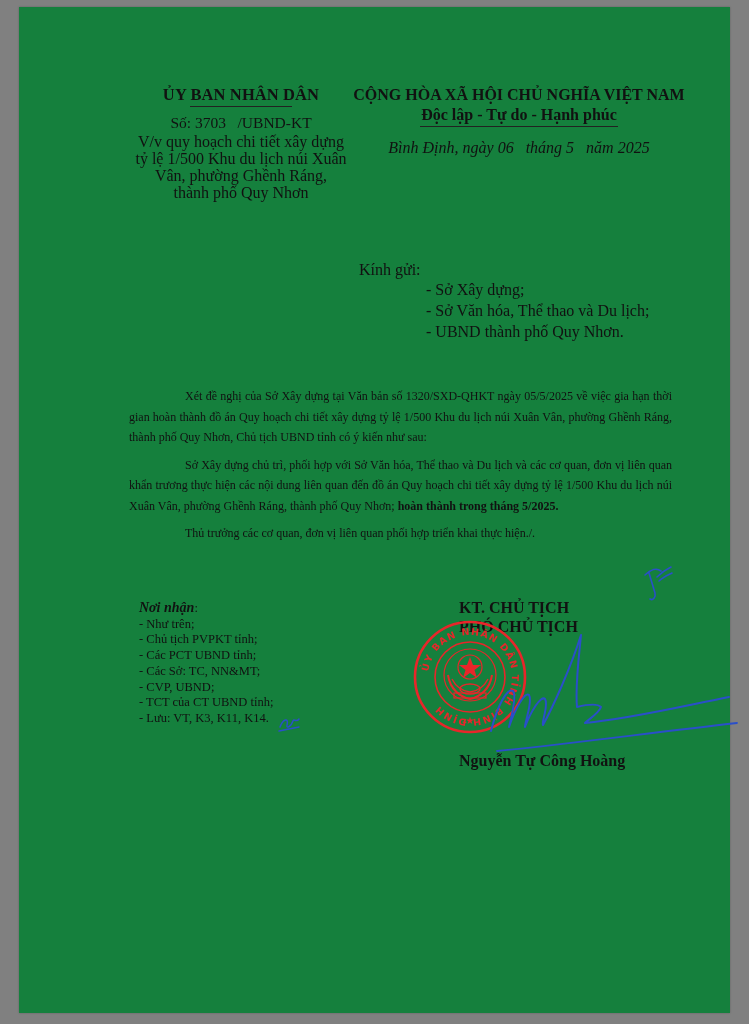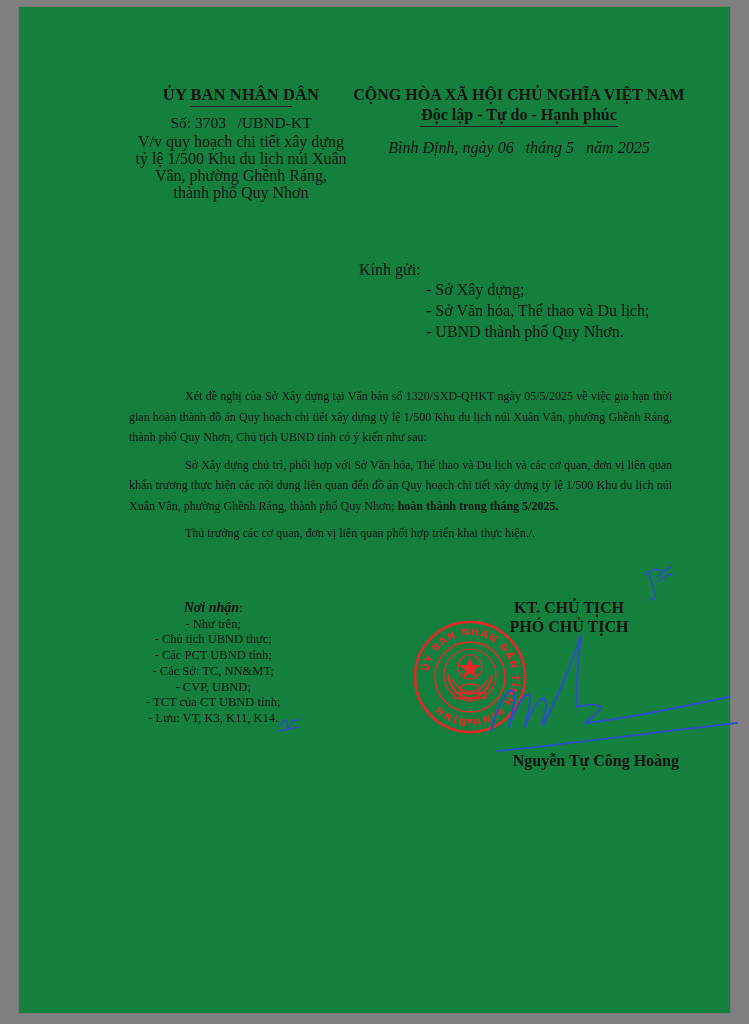--- a/index.html
+++ b/index.html
@@ -46,26 +46,26 @@
   .recipients { left: 407px; top: 272px; font-size: 16px; line-height: 21px; }
   .recipients div { white-space: nowrap; }
 
   .body-text {
     left: 110px; top: 379px; width: 543px;
     font-size: 12px; line-height: 20.5px; text-align: justify;
   }
   .body-text p { margin: 0 0 7px 0; text-indent: 56px; }
   .body-text b { font-weight: bold; }
 
-  .noi-nhan { left: 127px; top: 592px; font-size: 12.5px; line-height: 15.7px; text-align: center; }
+  .noi-nhan { left: 120px; top: 592px; font-size: 12.5px; line-height: 15.7px; }
   .noi-nhan .title { font-weight: bold; font-style: italic; font-size: 14px; line-height: 17px; }
 
-  .sign-block { left: 440px; top: 591px; width: 220px; text-align: center; }
+  .sign-block { left: 440px; top: 591px; width: 220px; }
   .sign-block .role1, .sign-block .role2 { font-weight: bold; font-size: 16px; line-height: 19px; }
-  .signer { left: 440px; top: 744px; width: 220px; text-align: right; font-weight: bold; font-size: 16px; line-height: 20px; }
+  .signer { left: 440px; top: 744px; width: 220px; text-align: left; font-weight: bold; font-size: 16px; line-height: 20px; }
 
   .stamp { left: 393px; top: 612px; width: 116px; height: 116px; }
   .signature { left: 470px; top: 620px; width: 250px; height: 130px; }
   .initial1 { left: 622px; top: 556px; width: 34px; height: 40px; }
   .initial2 { left: 258px; top: 706px; width: 26px; height: 20px; }
 </style>
 </head>
 <body>
 
 <div class="page">
@@ -102,21 +102,21 @@
     <p>Thủ trưởng các cơ quan, đơn vị liên quan phối hợp triển khai thực hiện./.</p>
   </div>
 
   <svg class="abs initial1" viewBox="0 0 34 40">
     <path d="M4 12 C10 6, 16 5, 20 8 M8 10 L14 30 C15 34, 12 38, 9 36 M16 14 C20 10, 26 6, 30 4 M18 18 C22 14, 27 12, 31 10" fill="none" stroke="#2a4fc9" stroke-width="1.6" stroke-linecap="round"></path>
   </svg>
 
   <div class="abs noi-nhan">
     <div><span class="title">Nơi nhận</span><span>:</span></div>
     <div>- Như trên;</div>
-    <div>- Chủ tịch UBND thực;</div>
+    <div>- Chủ tịch PVPKT tỉnh;</div>
     <div>- Các PCT UBND tỉnh;</div>
     <div>- Các Sở: TC, NN&amp;MT;</div>
     <div>- CVP, UBND;</div>
     <div>- TCT của CT UBND tỉnh;</div>
     <div>- Lưu: VT, K3, K11, K14.</div>
   </div>
 
   <svg class="abs initial2" viewBox="0 0 26 20">
     <path d="M3 14 C6 6, 12 4, 10 12 C9 16, 14 14, 16 8 C17 5, 19 10, 22 6 M2 18 L22 14" fill="none" stroke="#2a4fc9" stroke-width="1.5" stroke-linecap="round"></path>
   </svg>

